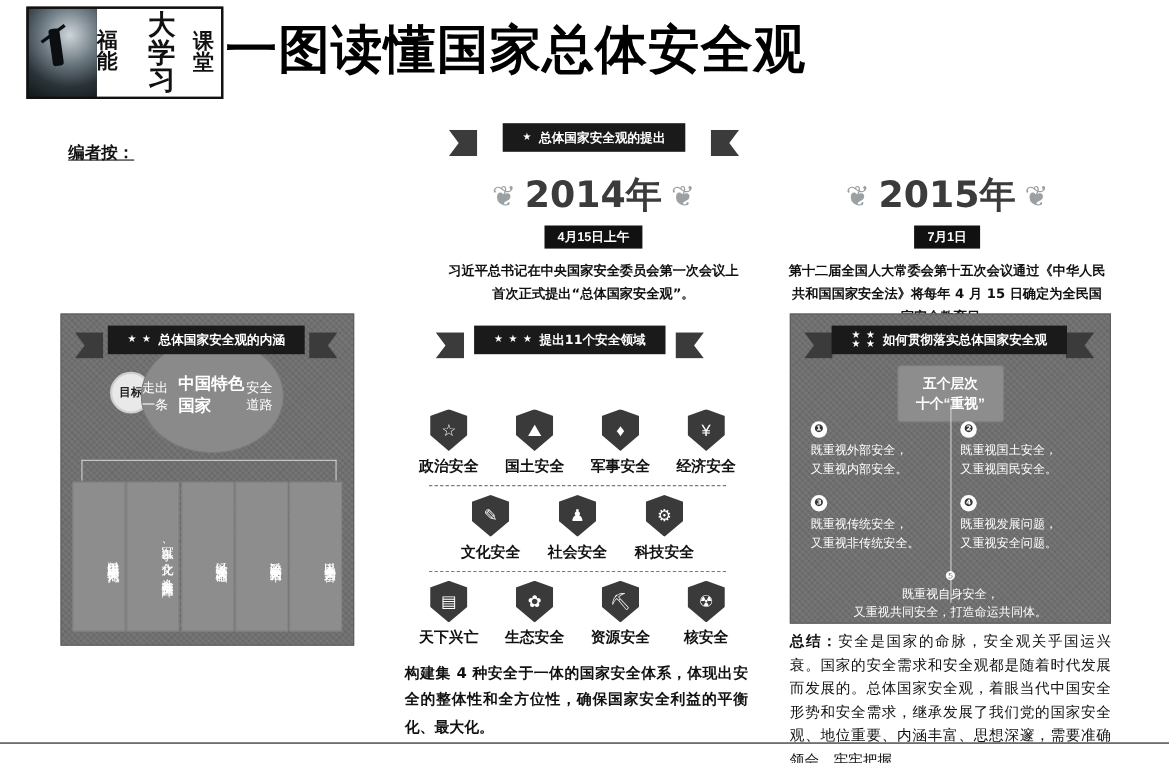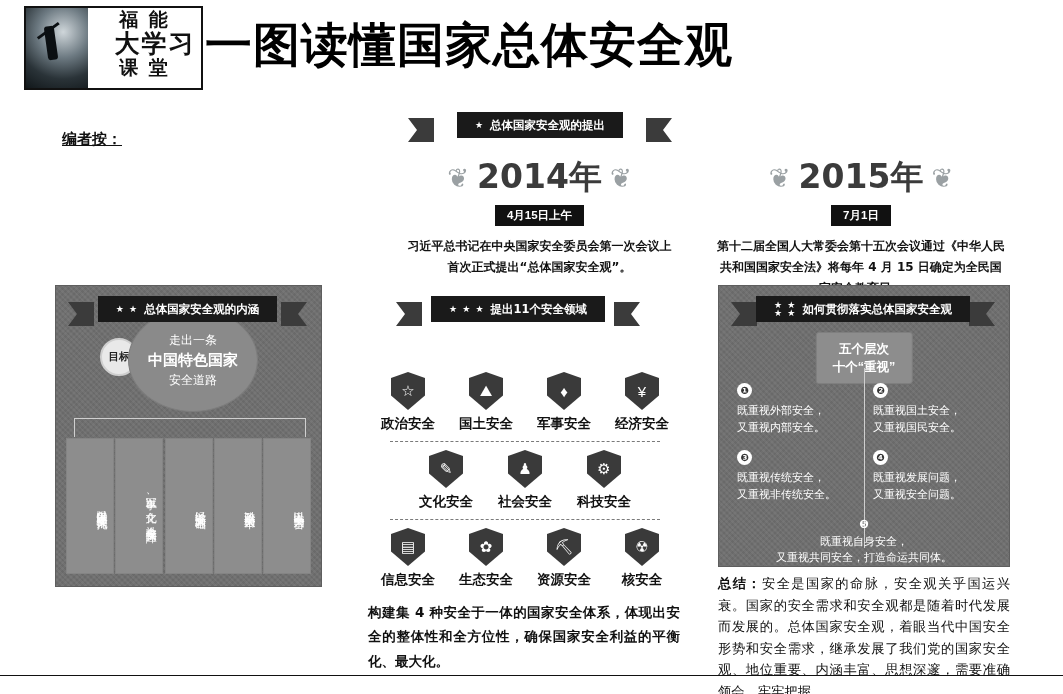--- a/index.html
+++ b/index.html
@@ -27,21 +27,21 @@
     position:relative;
   }
   .logo-photo .fig{
     position:absolute;left:20px;top:18px;width:10px;height:34px;
     background:#0b0f12;border-radius:3px;transform:rotate(-8deg);
   }
   .logo-photo .fig:after{
     content:"";position:absolute;left:-9px;top:3px;width:26px;height:3px;background:#0b0f12;transform:rotate(-28deg);
   }
   .logo-words{
-    flex:1;display:flex;flex-direction:column;justify-content:flex-start;align-items:center;
+    flex:1;display:flex;justify-content:space-between;align-items:center;
     background:#ffffff;padding:2px 0;
   }
   .logo-line{
     display:block;font-weight:bold;color:#111;
     font-family:"DejaVu Sans","Liberation Sans",sans-serif;
     letter-spacing:2px;line-height:1.0;
   }
   .logo-l1{font-size:19px;margin-bottom:2px;}
   .logo-l2{font-size:25px;margin-bottom:2px;margin-left:21px;}
   .logo-l3{font-size:19px;}
@@ -96,21 +96,21 @@
   }
 
   
   .p1-goal{
     position:absolute;left:44px;top:52px;width:34px;height:34px;border-radius:50%;
     background:#e9e9e9;color:#222;font-size:10.5px;font-weight:bold;
     display:flex;align-items:center;justify-content:center;border:2px solid #cfcfcf;
   }
   .p1-circle{
     position:absolute;left:72px;top:22px;width:128px;height:102px;border-radius:50%;
-    background:#8a8a8a;color:#fff;display:flex;flex-direction:column;
+    background:#8a8a8a;color:#fff;display:flex;
     align-items:center;justify-content:center;line-height:1.35;
     border:1px solid #7d7d7d;
   }
   .p1-circle .s{font-size:12px;}
   .p1-circle .b{font-size:15px;font-weight:bold;margin:2px 0;}
   .p1-cols{position:absolute;left:10px;top:152px;width:245px;display:flex;justify-content:space-between;}
   .p1-col{
     width:38px;background:#8d8d8d;color:#fff;border:1px solid #848484;
     font-size:11px;line-height:1.35;padding:8px 4px;height:118px;
     writing-mode:vertical-rl;text-orientation:upright;
@@ -278,21 +278,21 @@
         <div class="shield">⚙</div>
         <div class="icon-label">科技安全</div>
       </div>
     </div>
 
     <div class="dashline" style="margin:8px 20px;"></div>
 
     <div class="icon-row">
       <div class="icon-cell">
         <div class="shield">▤</div>
-        <div class="icon-label">信息安全</div>
+        <div class="icon-label">天下兴亡</div>
       </div>
       <div class="icon-cell">
         <div class="shield">✿</div>
         <div class="icon-label">生态安全</div>
       </div>
       <div class="icon-cell">
         <div class="shield">⛏</div>
         <div class="icon-label">资源安全</div>
       </div>
       <div class="icon-cell">

